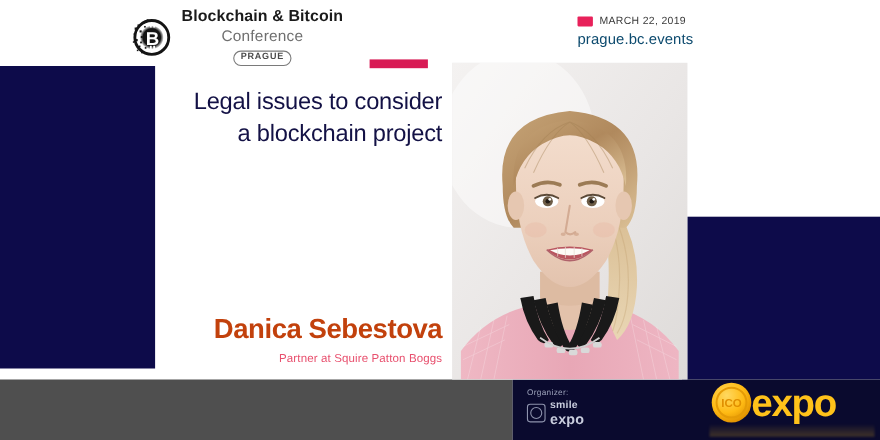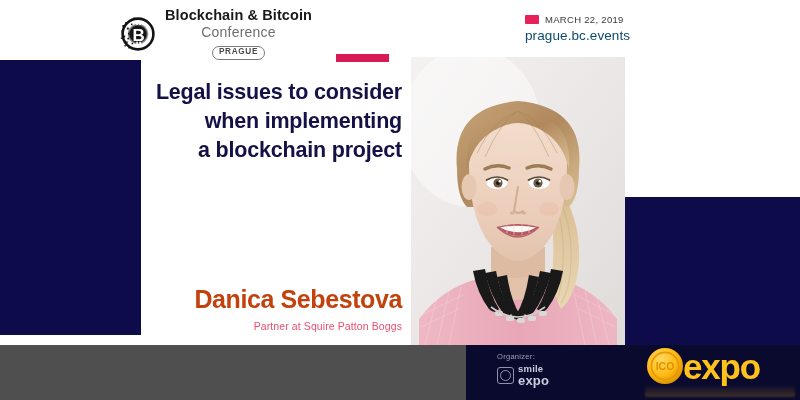--- a/index.html
+++ b/index.html
@@ -33,35 +33,35 @@
   .meta-date-row{display:flex;align-items:center;gap:6px;}
   .meta-flag{width:14px;height:9px;background:#e8215a;border-radius:1px;flex:none;display:block;}
   .meta-date{font-size:9.5px;color:#3a3a3a;letter-spacing:.3px;white-space:nowrap;}
   .meta-url{font-size:13.5px;color:#0c4a6e;margin-top:3px;letter-spacing:.1px;white-space:nowrap;}
 
   
   .accent-bar{position:absolute;left:336px;top:54px;width:53px;height:8px;background:#d81b55;}
 
   
   .title{position:absolute;left:120px;top:78px;width:282px;text-align:right;
-    font-size:21.5px;font-weight:bold;color:#131145;line-height:1.36;letter-spacing:-.2px;}
+    font-size:21.5px;font-weight:normal;color:#131145;line-height:1.36;letter-spacing:-.2px;}
   .title div{white-space:nowrap;}
 
   
   .speaker-name{position:absolute;left:120px;top:285px;width:282px;text-align:right;
     font-size:25px;font-weight:bold;color:#c2410c;letter-spacing:-.4px;white-space:nowrap;}
   .speaker-role{position:absolute;left:120px;top:320px;width:282px;text-align:right;
     font-size:10.5px;color:#e8506e;letter-spacing:.1px;white-space:nowrap;}
 
   
   .photo{position:absolute;left:411px;top:57px;width:214px;height:288px;overflow:hidden;background:#efeeee;}
   .photo svg{display:block;width:214px;height:288px;}
 
   
-  .organizer{position:absolute;left:497px;top:352px;}
+  .organizer{position:absolute;left:479px;top:352px;}
   .org-label{font-size:7.5px;color:#9aa0b8;letter-spacing:.3px;}
   .org-logo{display:flex;align-items:center;gap:4px;margin-top:3px;}
   .org-mark{width:15px;height:15px;border:1.2px solid #8e93ad;border-radius:3px;
     display:flex;align-items:center;justify-content:center;flex:none;}
   .org-mark-dot{width:9px;height:9px;border:1.2px solid #8e93ad;border-radius:50%;}
   .org-words{line-height:1.0;}
   .org-w1{font-size:9.5px;font-weight:bold;color:#c9cddd;letter-spacing:.2px;}
   .org-w2{font-size:13px;font-weight:bold;color:#c9cddd;letter-spacing:.2px;}
 
   .icolink{position:absolute;left:645px;top:346px;display:flex;align-items:center;gap:1px;}
@@ -134,21 +134,20 @@
         <span class="meta-date">MARCH 22, 2019</span>
       </div>
       <div class="meta-url">prague.bc.events</div>
     </div>
   </div>
 
   <div class="accent-bar"></div>
 
   <div class="title">
     <div>Legal issues to consider</div>
-    <div>when implementing</div>
     <div>a blockchain project</div>
   </div>
 
   <div class="speaker-name">Danica Sebestova</div>
   <div class="speaker-role">Partner at Squire Patton Boggs</div>
 
   <div class="photo">
     <svg viewBox="0 0 214 288" preserveAspectRatio="xMidYMid slice">
       <defs>
         <linearGradient id="bg" x1="0" y1="0" x2="1" y2="1">

